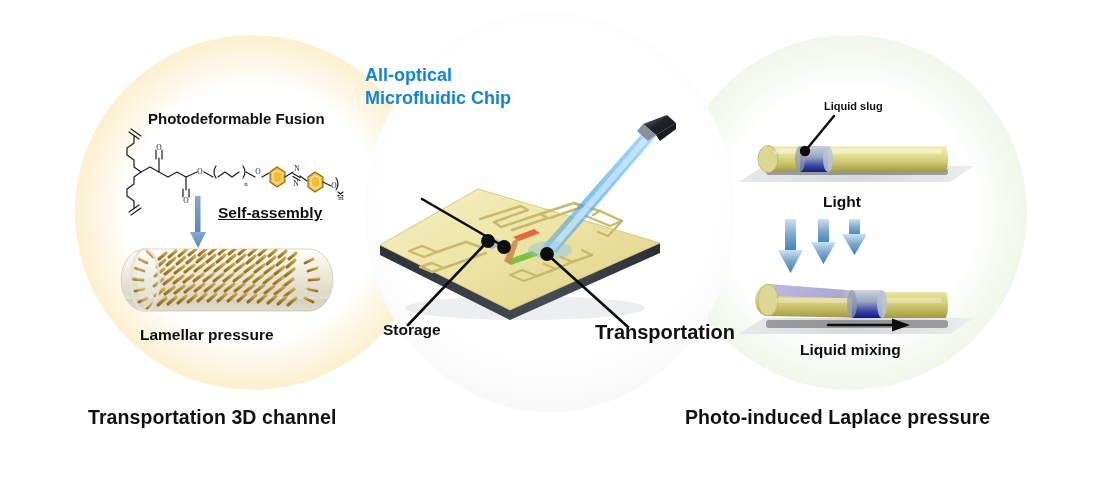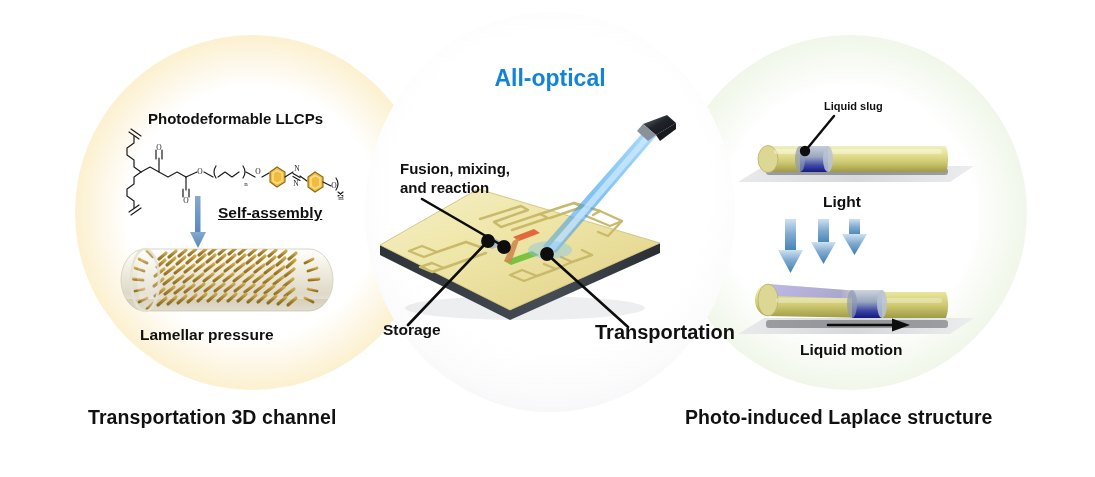--- a/index.html
+++ b/index.html
@@ -19,22 +19,22 @@
       #ddeed2 85%, rgba(226,240,214,0.5) 93%, rgba(255,255,255,0) 100%);}
   #glow-center{left:365px;top:12px;width:370px;height:400px;
     background:radial-gradient(circle at 50% 45%,
       #ffffff 0%, #ffffff 55%, #fbfbfc 70%, #f2f3f5 84%,
       #e3e5e9 93%, rgba(222,225,230,0.55) 97%, rgba(255,255,255,0) 100%);}
 
   
   .lbl{position:absolute;font-weight:bold;color:#101010;white-space:nowrap;}
   #title-left-caption,#title-right-caption{
      font-size:19.5px;letter-spacing:.1px;color:#111;}
-  #chip-title{position:absolute;left:365px;top:64px;width:370px;text-align:center;
-     font-size:23px;font-weight:bold;color:#1284d8;line-height:1.26;}
+  #chip-title{position:absolute;left:365px;top:64px;width:370px;text-align:left;
+     font-size:18px;font-weight:bold;color:#1284d8;line-height:1.26;}
   #label-llcps{left:148px;top:110px;font-size:15px;}
   #label-self-assembly{left:218px;top:204px;font-size:15.5px;text-decoration:underline;}
   #label-lamellar{left:140px;top:326px;font-size:15.5px;}
   #label-fusion{left:400px;top:160px;font-size:15px;line-height:1.25;white-space:normal;width:145px;}
   #label-storage{left:383px;top:321px;font-size:15.5px;}
   #label-transport{left:595px;top:321px;font-size:20px;}
   #label-liquid-slug{left:824px;top:100px;font-size:11px;}
   #label-light{left:806px;top:193px;font-size:15.5px;margin-left:17px;}
   #label-liquid-motion{left:800px;top:341px;font-size:15.5px;}
   #title-left-caption{left:88px;top:406px;}
@@ -45,21 +45,21 @@
 </style>
 </head>
 <body>
 
 <div id="figure">
 
   <div class="glow" id="glow-left"></div>
   <div class="glow" id="glow-right"></div>
   <div class="glow" id="glow-center"></div>
 
-  <div class="lbl" id="label-llcps">Photodeformable LLCPs</div>
+  <div class="lbl" id="label-llcps">Photodeformable Fusion</div>
 
   <svg class="art" id="molecule" style="left:112px;top:128px;" width="232" height="92" viewBox="0 0 232 92">
     <g fill="none" stroke="#1c1c1c" stroke-width="1.2" stroke-linecap="round" stroke-linejoin="round">
 
       <path d="M22,8 L22,15 L15,20 L15,27 L22,32 L22,39 L29,44"></path>
 
       <path d="M29,44 L22,49 L22,56 L15,61 L15,68 L22,73 L22,80"></path>
 
       <path d="M17,4 L27,11 M19,1 L29,8"></path>
       <path d="M17,84 L27,77 M19,87 L29,80"></path>
@@ -272,20 +272,21 @@
 
     <ellipse cx="30" cy="37" rx="14" ry="31" fill="none" stroke="#e6e2d4" stroke-width="2.5" opacity=".9"></ellipse>
   </svg>
 
   <div class="lbl" id="label-lamellar">Lamellar pressure</div>
 
   <div class="lbl" id="title-left-caption">Transportation 3D channel</div>
 
   <div id="chip-title">
     <div>All-optical</div>
+    <div>Microfluidic Chip</div>
   </div>
 
   <svg class="art" id="chip" style="left:360px;top:115px;" width="320" height="215" viewBox="0 0 320 215">
     <defs>
       <linearGradient id="plateTop" x1="0" y1="0" x2="1" y2="1">
         <stop offset="0%" stop-color="#f6f0c6"></stop>
         <stop offset="40%" stop-color="#efe6a9"></stop>
         <stop offset="100%" stop-color="#dfd084"></stop>
       </linearGradient>
       <linearGradient id="plateFront" x1="0" y1="0" x2="1" y2="0">
@@ -357,24 +358,20 @@
       <circle cx="144" cy="132" r="5.6"></circle>
 
       <line x1="48" y1="210" x2="127" y2="127"></line>
       <circle cx="128" cy="126" r="5.6"></circle>
 
       <line x1="268" y1="212" x2="188" y2="140"></line>
       <circle cx="187" cy="139" r="5.6"></circle>
     </g>
   </svg>
 
-  <div class="lbl" id="label-fusion">
-    <span style="white-space:pre-line">Fusion, mixing,
-and reaction</span>
-  </div>
   <div class="lbl" id="label-storage">Storage</div>
   <div class="lbl" id="label-transport">Transportation</div>
 
   <svg class="art" id="tube-top" style="left:730px;top:126px;" width="250" height="66" viewBox="0 0 250 66">
     <defs>
       <linearGradient id="tubeY" x1="0" y1="0" x2="0" y2="1">
         <stop offset="0%" stop-color="#f1efc0"></stop>
         <stop offset="22%" stop-color="#eae79f"></stop>
         <stop offset="62%" stop-color="#cfca72"></stop>
         <stop offset="100%" stop-color="#9f9a45"></stop>
@@ -472,17 +469,17 @@
     <path d="M122,18 H152 v28 H122 Z" fill="url(#slugG2)"></path>
     <ellipse cx="152" cy="32" rx="5" ry="14" fill="#b9c3d6" opacity=".85"></ellipse>
     <ellipse cx="122" cy="32" rx="5" ry="14" fill="#8e9ab4" opacity=".7"></ellipse>
   </svg>
 
   <svg class="art" id="motion-arrow" style="left:826px;top:316px;" width="86" height="18" viewBox="0 0 86 18">
     <line x1="2" y1="9" x2="68" y2="9" stroke="#0d0d0d" stroke-width="2.6" stroke-linecap="round"></line>
     <polygon points="66,2.5 84,9 66,15.5" fill="#0d0d0d"></polygon>
   </svg>
 
-  <div class="lbl" id="label-liquid-motion">Liquid motion</div>
-
-  <div class="lbl" id="title-right-caption">Photo-induced Laplace structure</div>
+  <div class="lbl" id="label-liquid-motion">Liquid mixing</div>
+
+  <div class="lbl" id="title-right-caption">Photo-induced Laplace pressure</div>
 
 </div>
 
 </body></html>

